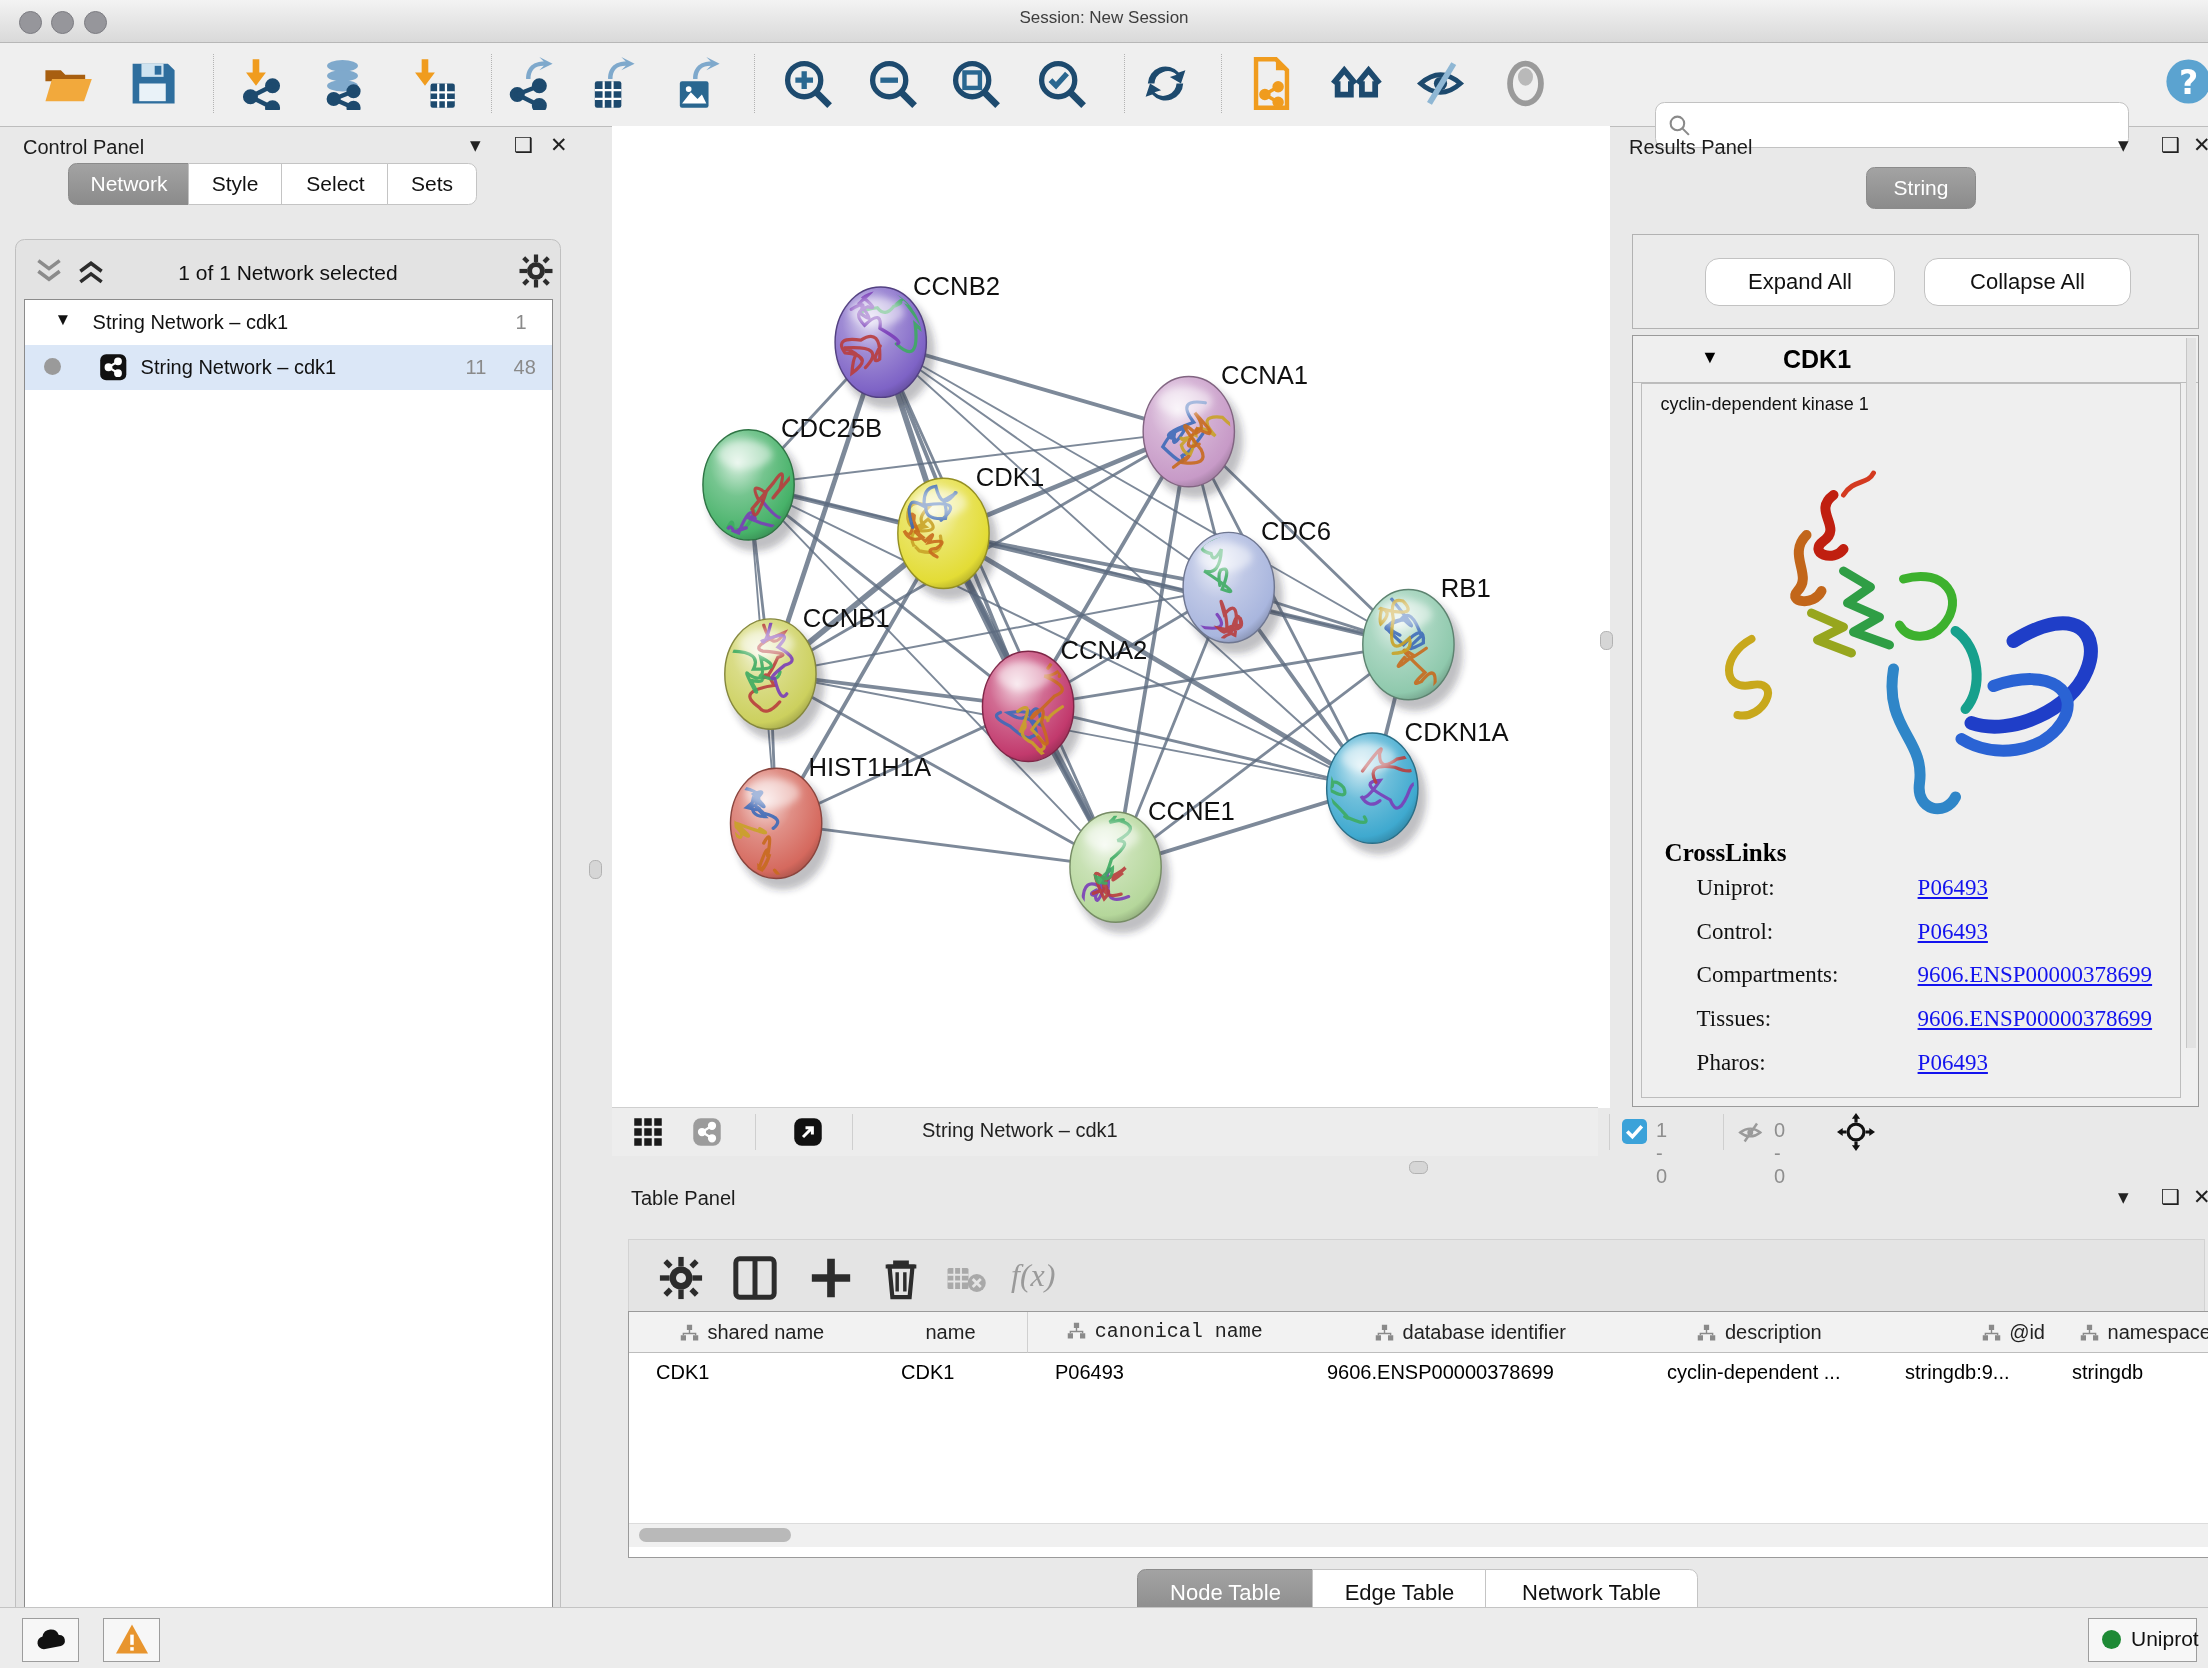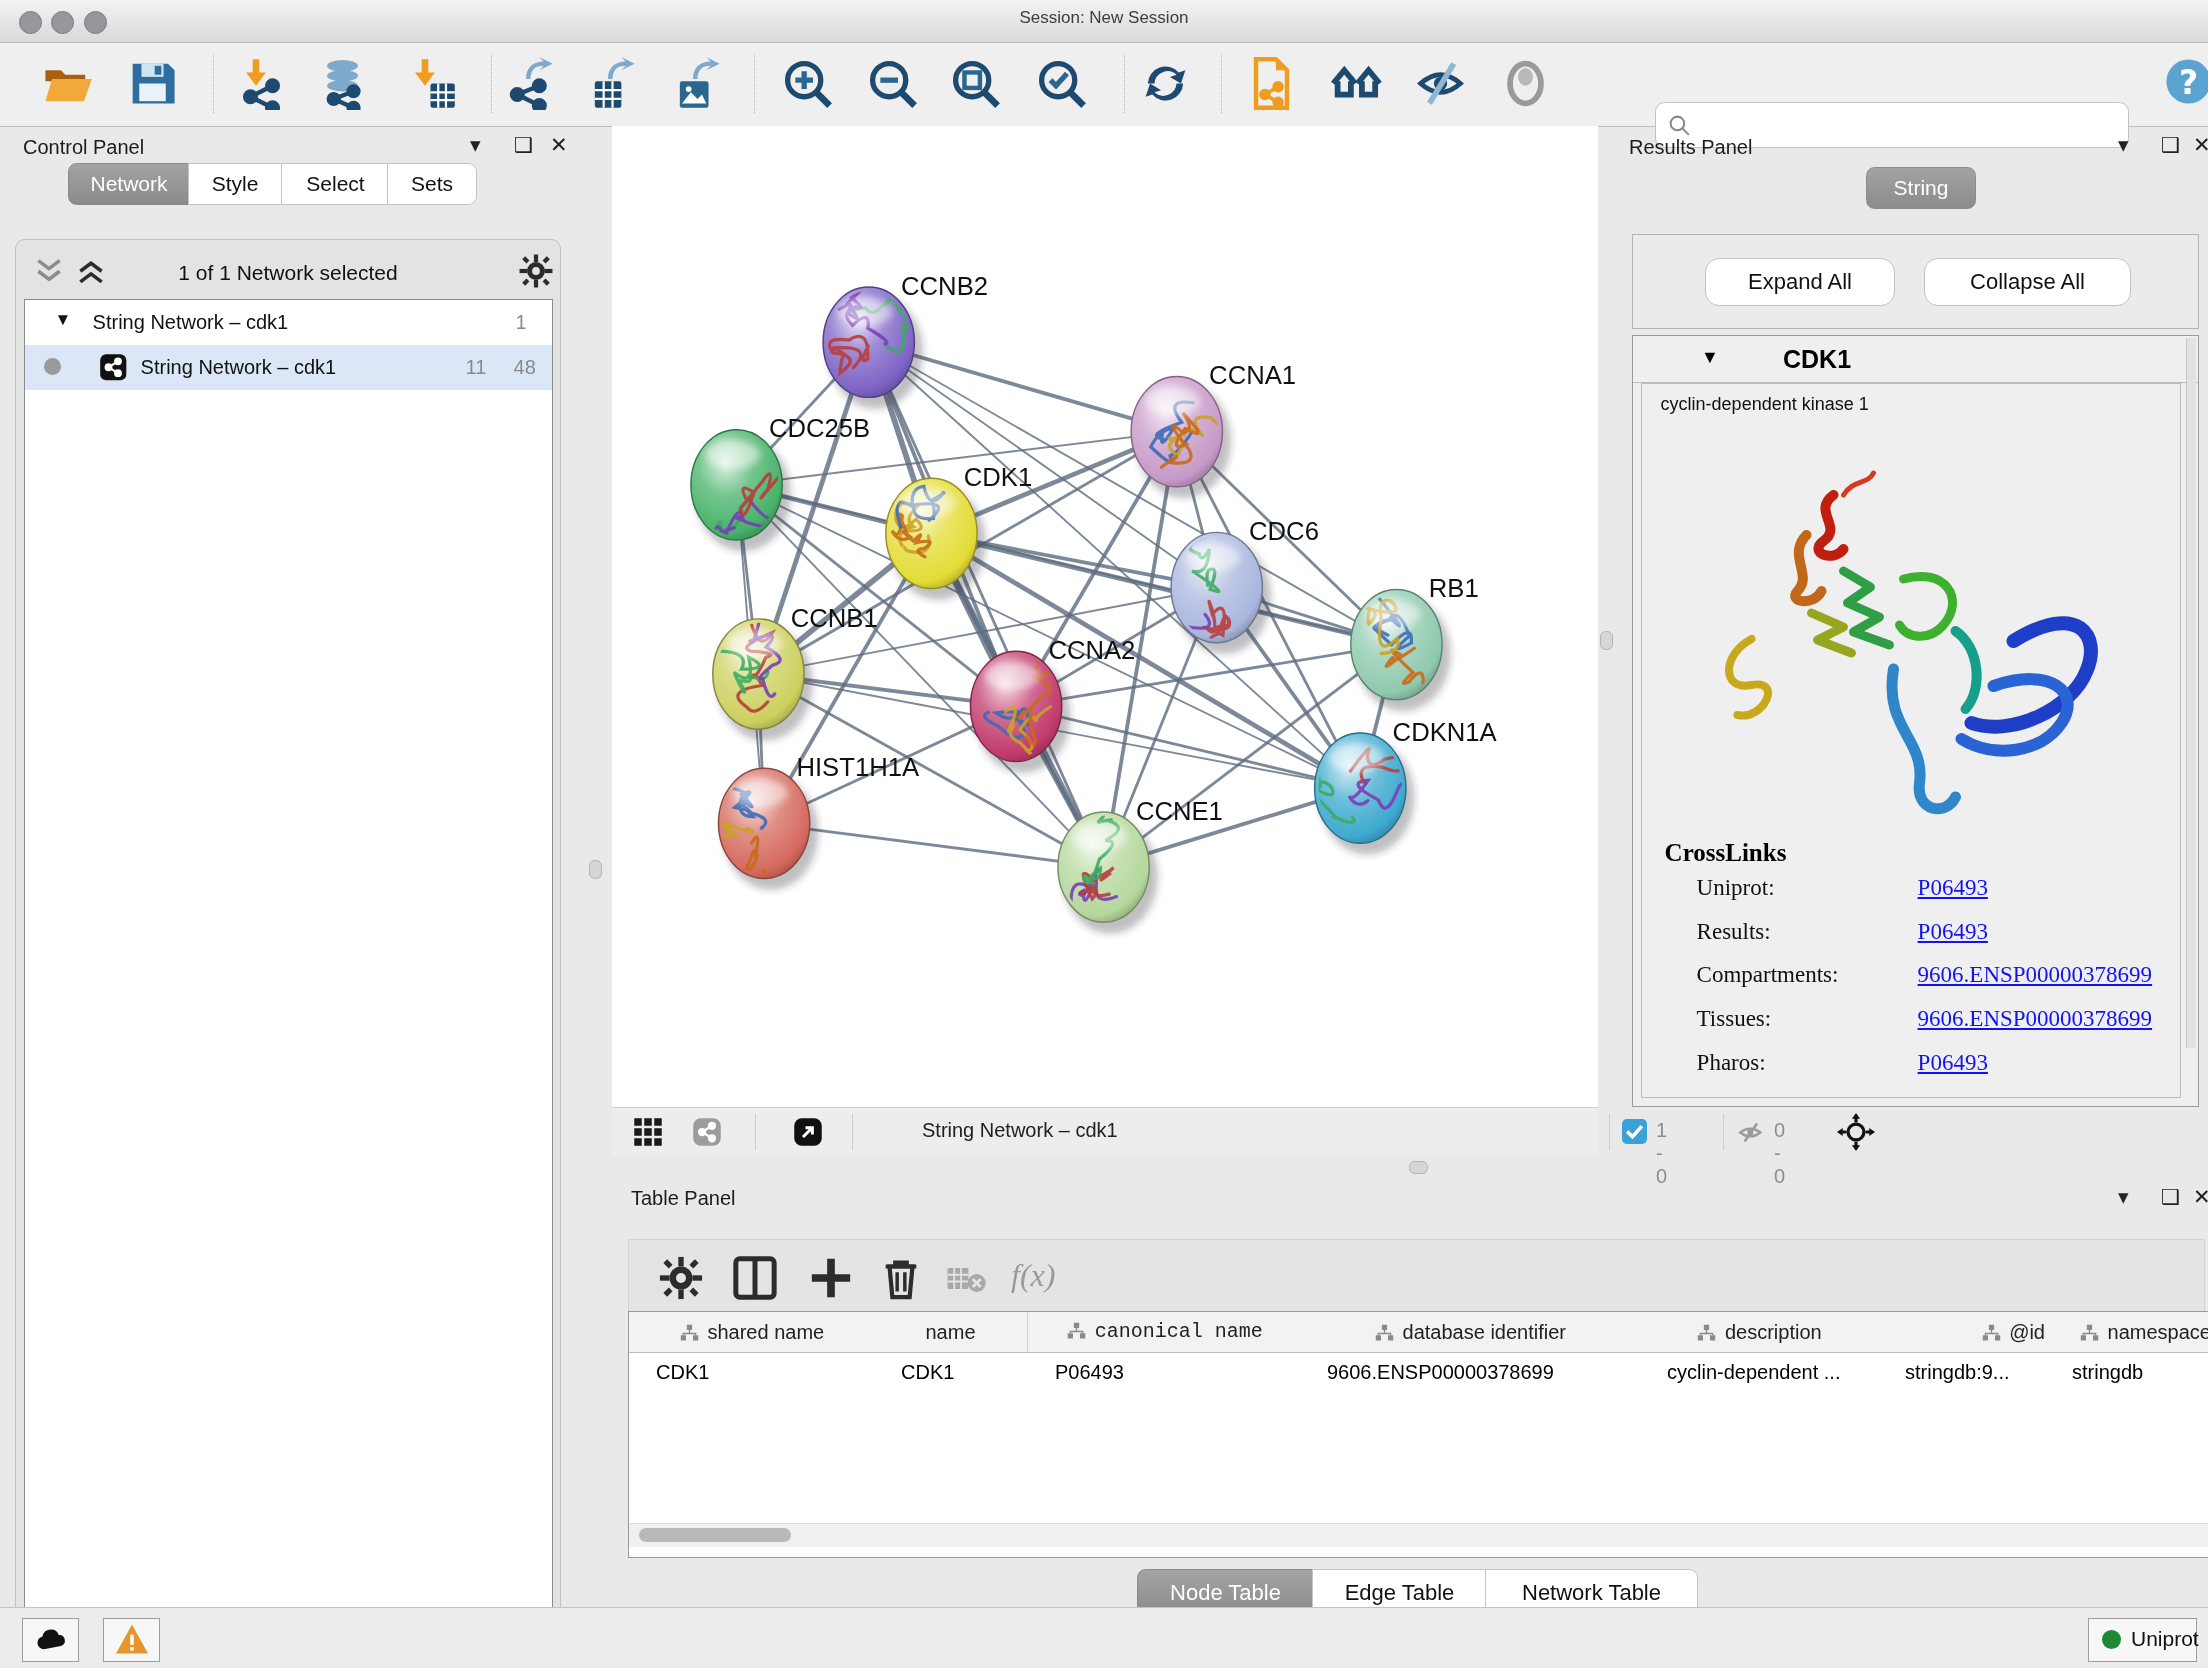--- a/index.html
+++ b/index.html
@@ -24,21 +24,21 @@
   .tabbtn.sel{background:linear-gradient(#a3a3a3,#8b8b8b);color:#fff;border-color:#8b8b8b;}
   .roundL{border-radius:8.6px 0 0 8.6px;}
   .roundR{border-radius:0 8.6px 8.6px 0;}
   
   .cpanel-box{left:15px;top:203px;width:544px;height:1391px;background:#e3e3e3;border:1px solid #c0c0c0;border-radius:9.5px;margin-top:36px;}
   .treebox{position:absolute;left:7.6px;top:59px;width:527px;height:1324px;background:#fff;border:1px solid #8b8b8b;}
   .treerow{position:absolute;left:0;width:100%;height:45px;font-size:20px;color:#111;}
   .treerow.sel{background:#dbe7f7;}
   .cnt{position:absolute;color:#8a8a8a;}
   
-  .netview{left:612px;top:126px;width:986px;height:982px;background:#fff;}
+  .netview{left:612px;top:126px;width:986px;height:982px;background:#fff;padding-left:12px;}
   .netfooter{left:612px;top:1107px;width:986px;height:48px;background:#ededed;border-top:1px solid #cfcfcf;}
   .nf-txt{position:absolute;top:11.4px;font-size:20px;color:#222;}
   .nf-gray{color:#8e8e8e;}
   .nf-div{position:absolute;top:5.7px;height:36px;border-left:1px solid #cfcfcf;}
   .chk{position:absolute;top:11.4px;width:25px;height:25px;background:#3ba2d9;border-radius:4.8px;}
   
   .knob{position:absolute;width:11.4px;height:17px;border-radius:5.7px;background:#d6d6d6;border:1px solid #b2b2b2;}
   .knob.h{width:17px;height:11.4px;}
   
   .rbox{left:1632px;top:234px;width:565px;height:93px;background:#ebebeb;border:1px solid #b2b2b2;}
@@ -615,21 +615,21 @@
           <path d="M118 172 L150 186 L124 199 L158 212" stroke="#97a61e" stroke-width="9"></path>
           <path d="M58 198 C28 214 28 250 58 244 C90 238 70 280 44 274" stroke="#c8a81c" stroke-width="8"></path>
           <path d="M113 94 C93 114 120 134 104 150 C94 161 120 166 128 150" stroke="#c2661a" stroke-width="10"></path>
           <path d="M140 54 C118 70 150 86 130 100 C114 112 140 122 150 108" stroke="#c01f10" stroke-width="10"></path>
           <path d="M150 54 C160 38 174 44 180 32" stroke="#d43a20" stroke-width="5"></path>
         </g>
       </svg>
       <div class="serif" style="position:absolute;left:23px;top:455px;font-size:25px;font-weight:bold;color:#000">CrossLinks</div>
       <div class="serif xl-label" style="top:491px">Uniprot:</div>
       <div class="serif xl-link" style="top:491px">P06493</div>
-      <div class="serif xl-label" style="top:535px">Results:</div>
+      <div class="serif xl-label" style="top:535px">Control:</div>
       <div class="serif xl-link" style="top:535px">P06493</div>
       <div class="serif xl-label" style="top:578px">Compartments:</div>
       <div class="serif xl-link" style="top:578px">9606.ENSP00000378699</div>
       <div class="serif xl-label" style="top:622px">Tissues:</div>
       <div class="serif xl-link" style="top:622px">9606.ENSP00000378699</div>
       <div class="serif xl-label" style="top:666px">Pharos:</div>
       <div class="serif xl-link" style="top:666px">P06493</div>
     </div>
     <div class="vscroll"></div>
   </div>

